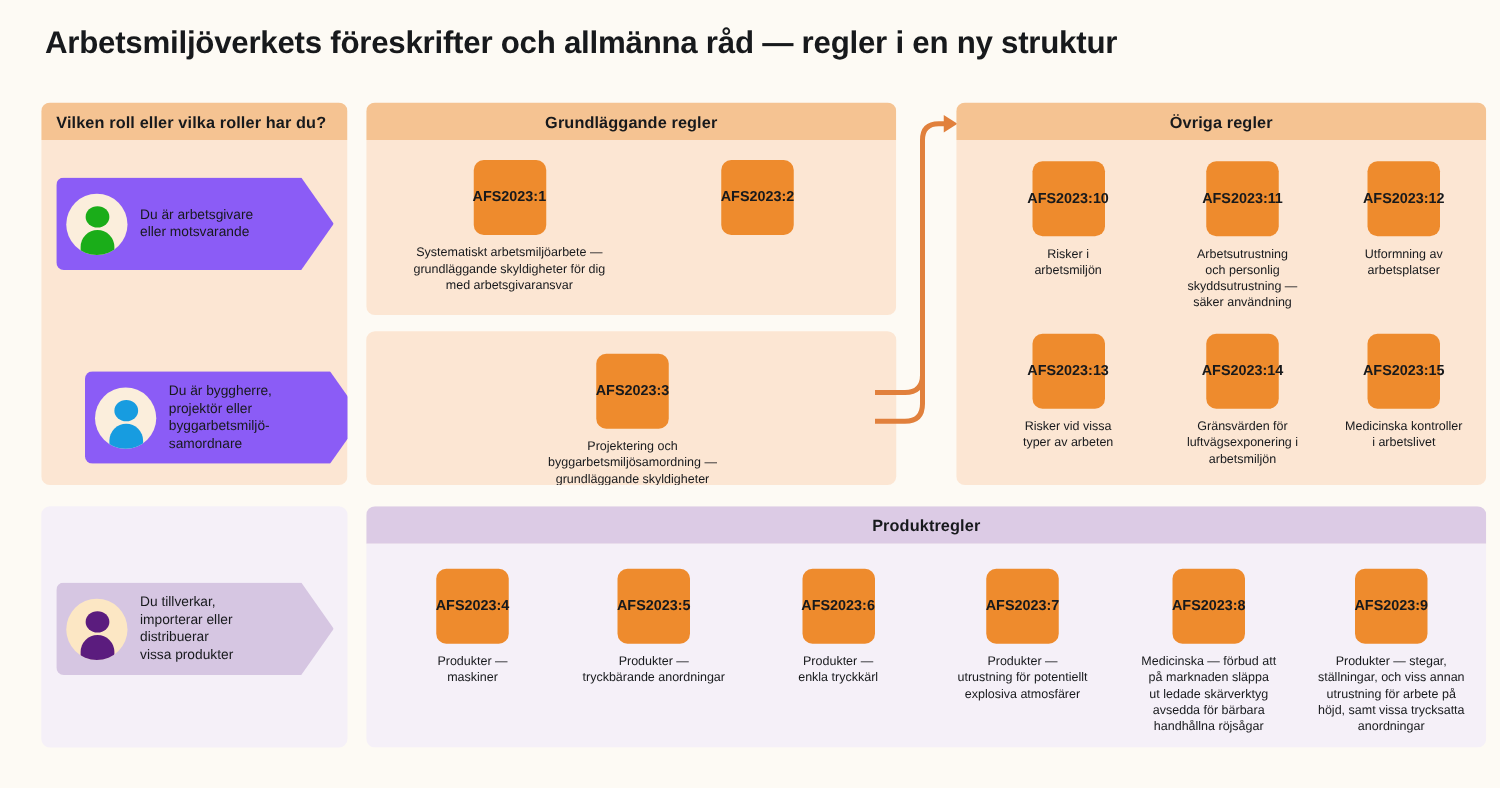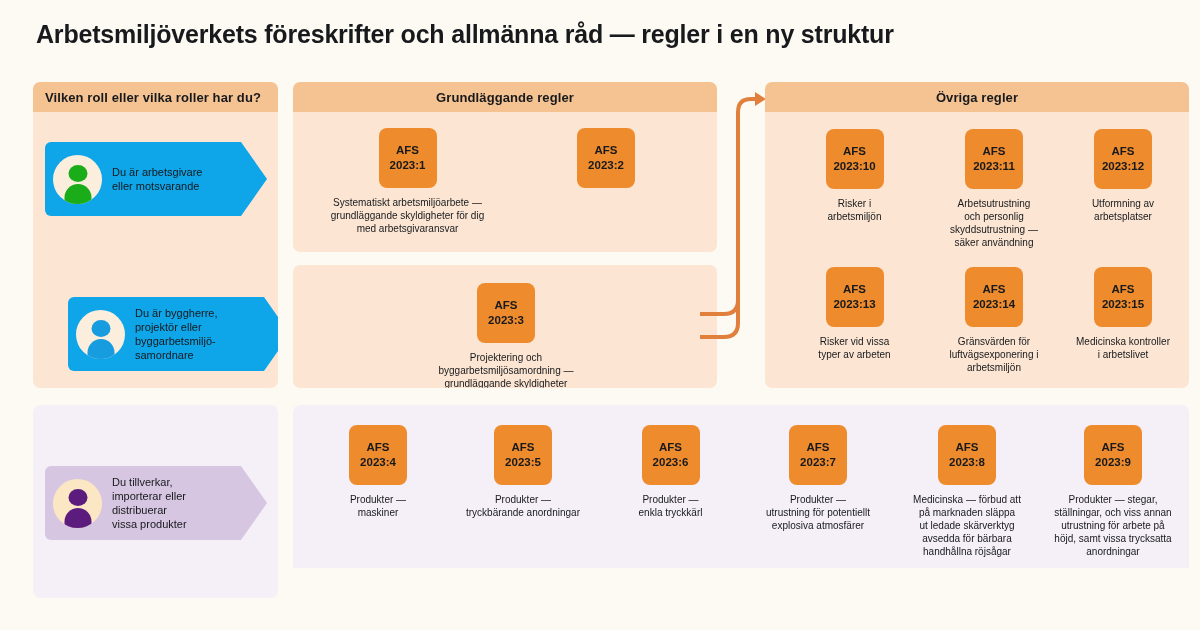--- a/index.html
+++ b/index.html
@@ -62,21 +62,21 @@
     position: absolute;
     display: flex;
     align-items: center;
     height: 74px;
     width: 222px;
     left: 12px;
     padding-left: 8px;
     clip-path: polygon(0 0, calc(100% - 26px) 0, 100% 50%, calc(100% - 26px) 100%, 0 100%);
     border-radius: 6px 0 0 6px;
   }
-  .role-card.orange { background: #0ea5e9; }
+  .role-card.orange { background: #8b5cf6; }
   .role-card.purple { background: #D6C6E2; }
 
   .avatar {
     width: 49px; height: 49px;
     border-radius: 50%;
     position: relative;
     flex: 0 0 auto;
     margin-right: 10px;
     overflow: hidden;
   }
@@ -119,21 +119,20 @@
     display: flex;
     flex-direction: column;
     align-items: center;
     text-align: center;
   }
   .afs-box {
     width: 58px; height: 60px;
     background: #EE8B2D;
     border-radius: 8px;
     display: flex;
-    flex-direction: column;
     align-items: center;
     justify-content: center;
     color: #17191C;
     font-weight: 700;
     font-size: 11.5px;
     line-height: 15px;
     margin-bottom: 8px;
   }
   .afs-label {
     font-size: 10px;
@@ -318,20 +317,21 @@
         <div class="afs-label">
           <div>Medicinska kontroller</div>
           <div>i arbetslivet</div>
         </div>
       </div>
 
     </div>
   </div>
 
   <div class="panel pal-purple" id="product-panel">
+    <div class="panel-head">Produktregler</div>
     <div class="panel-body">
 
       <div class="afs-item" style="left:15px; top:20px; width:140px;">
         <div class="afs-box">
           <span>AFS</span>
           <span>2023:4</span>
         </div>
         <div class="afs-label">
           <div>Produkter —</div>
           <div>maskiner</div>

